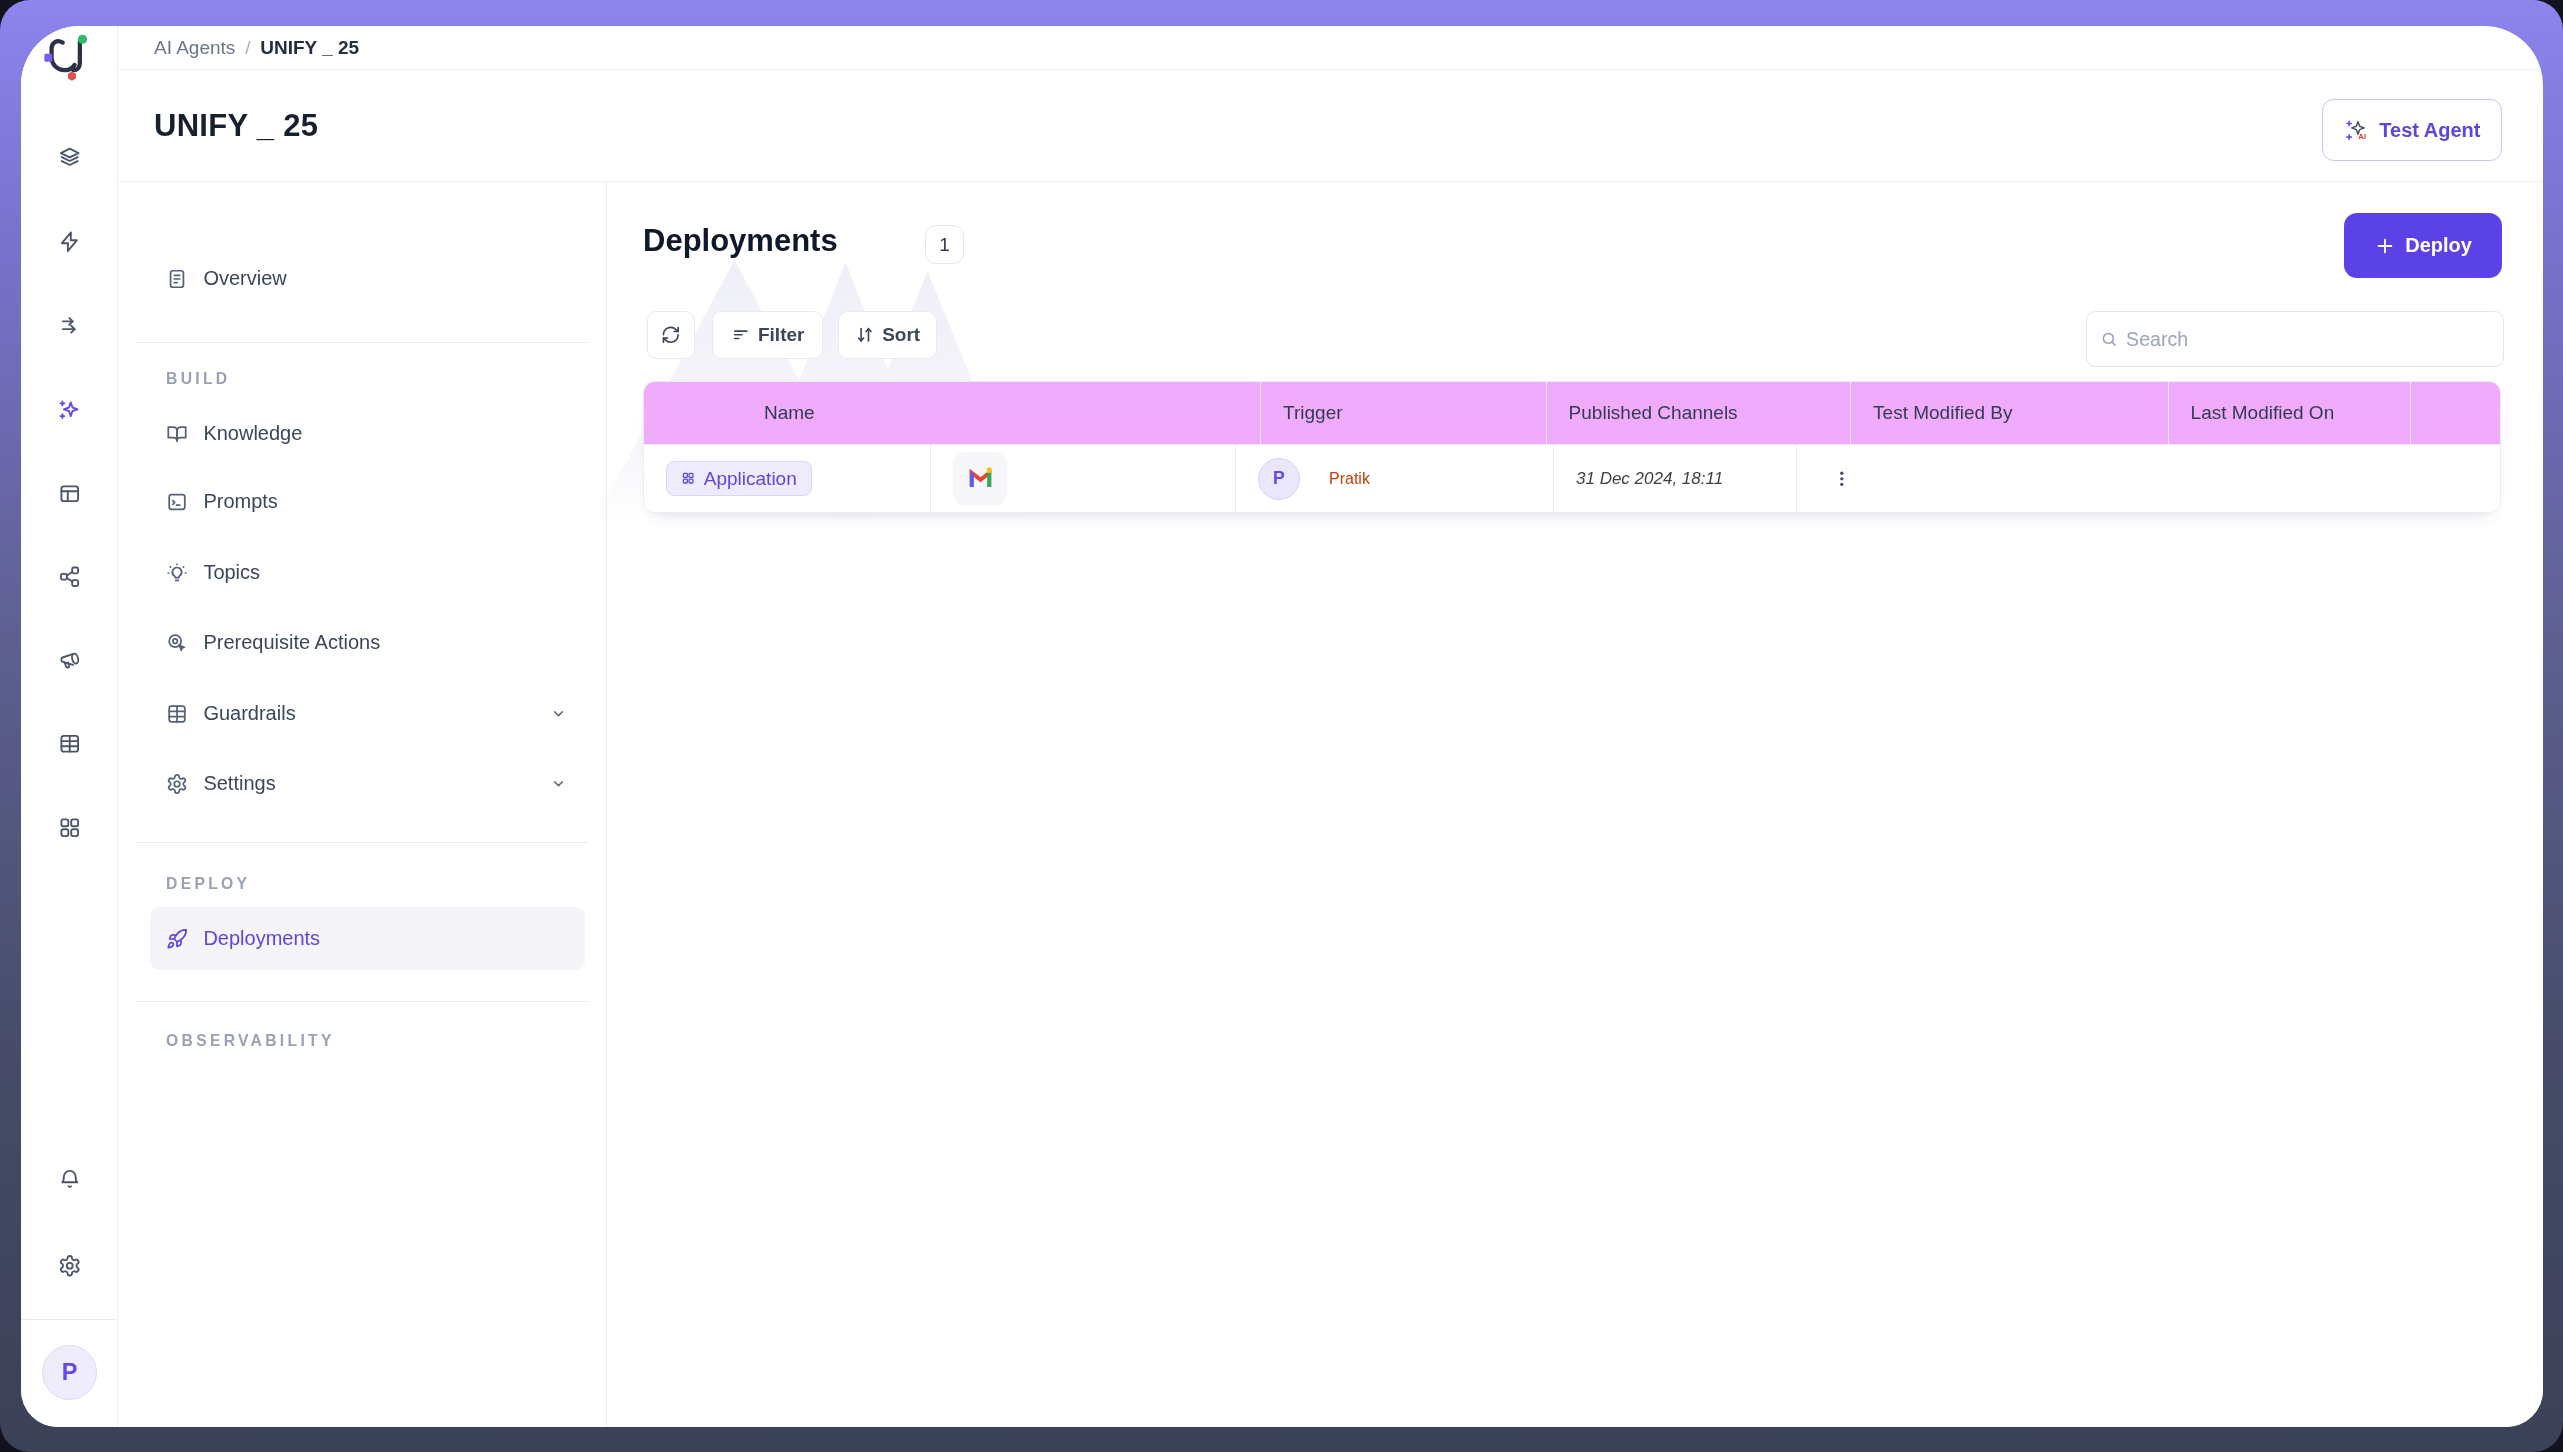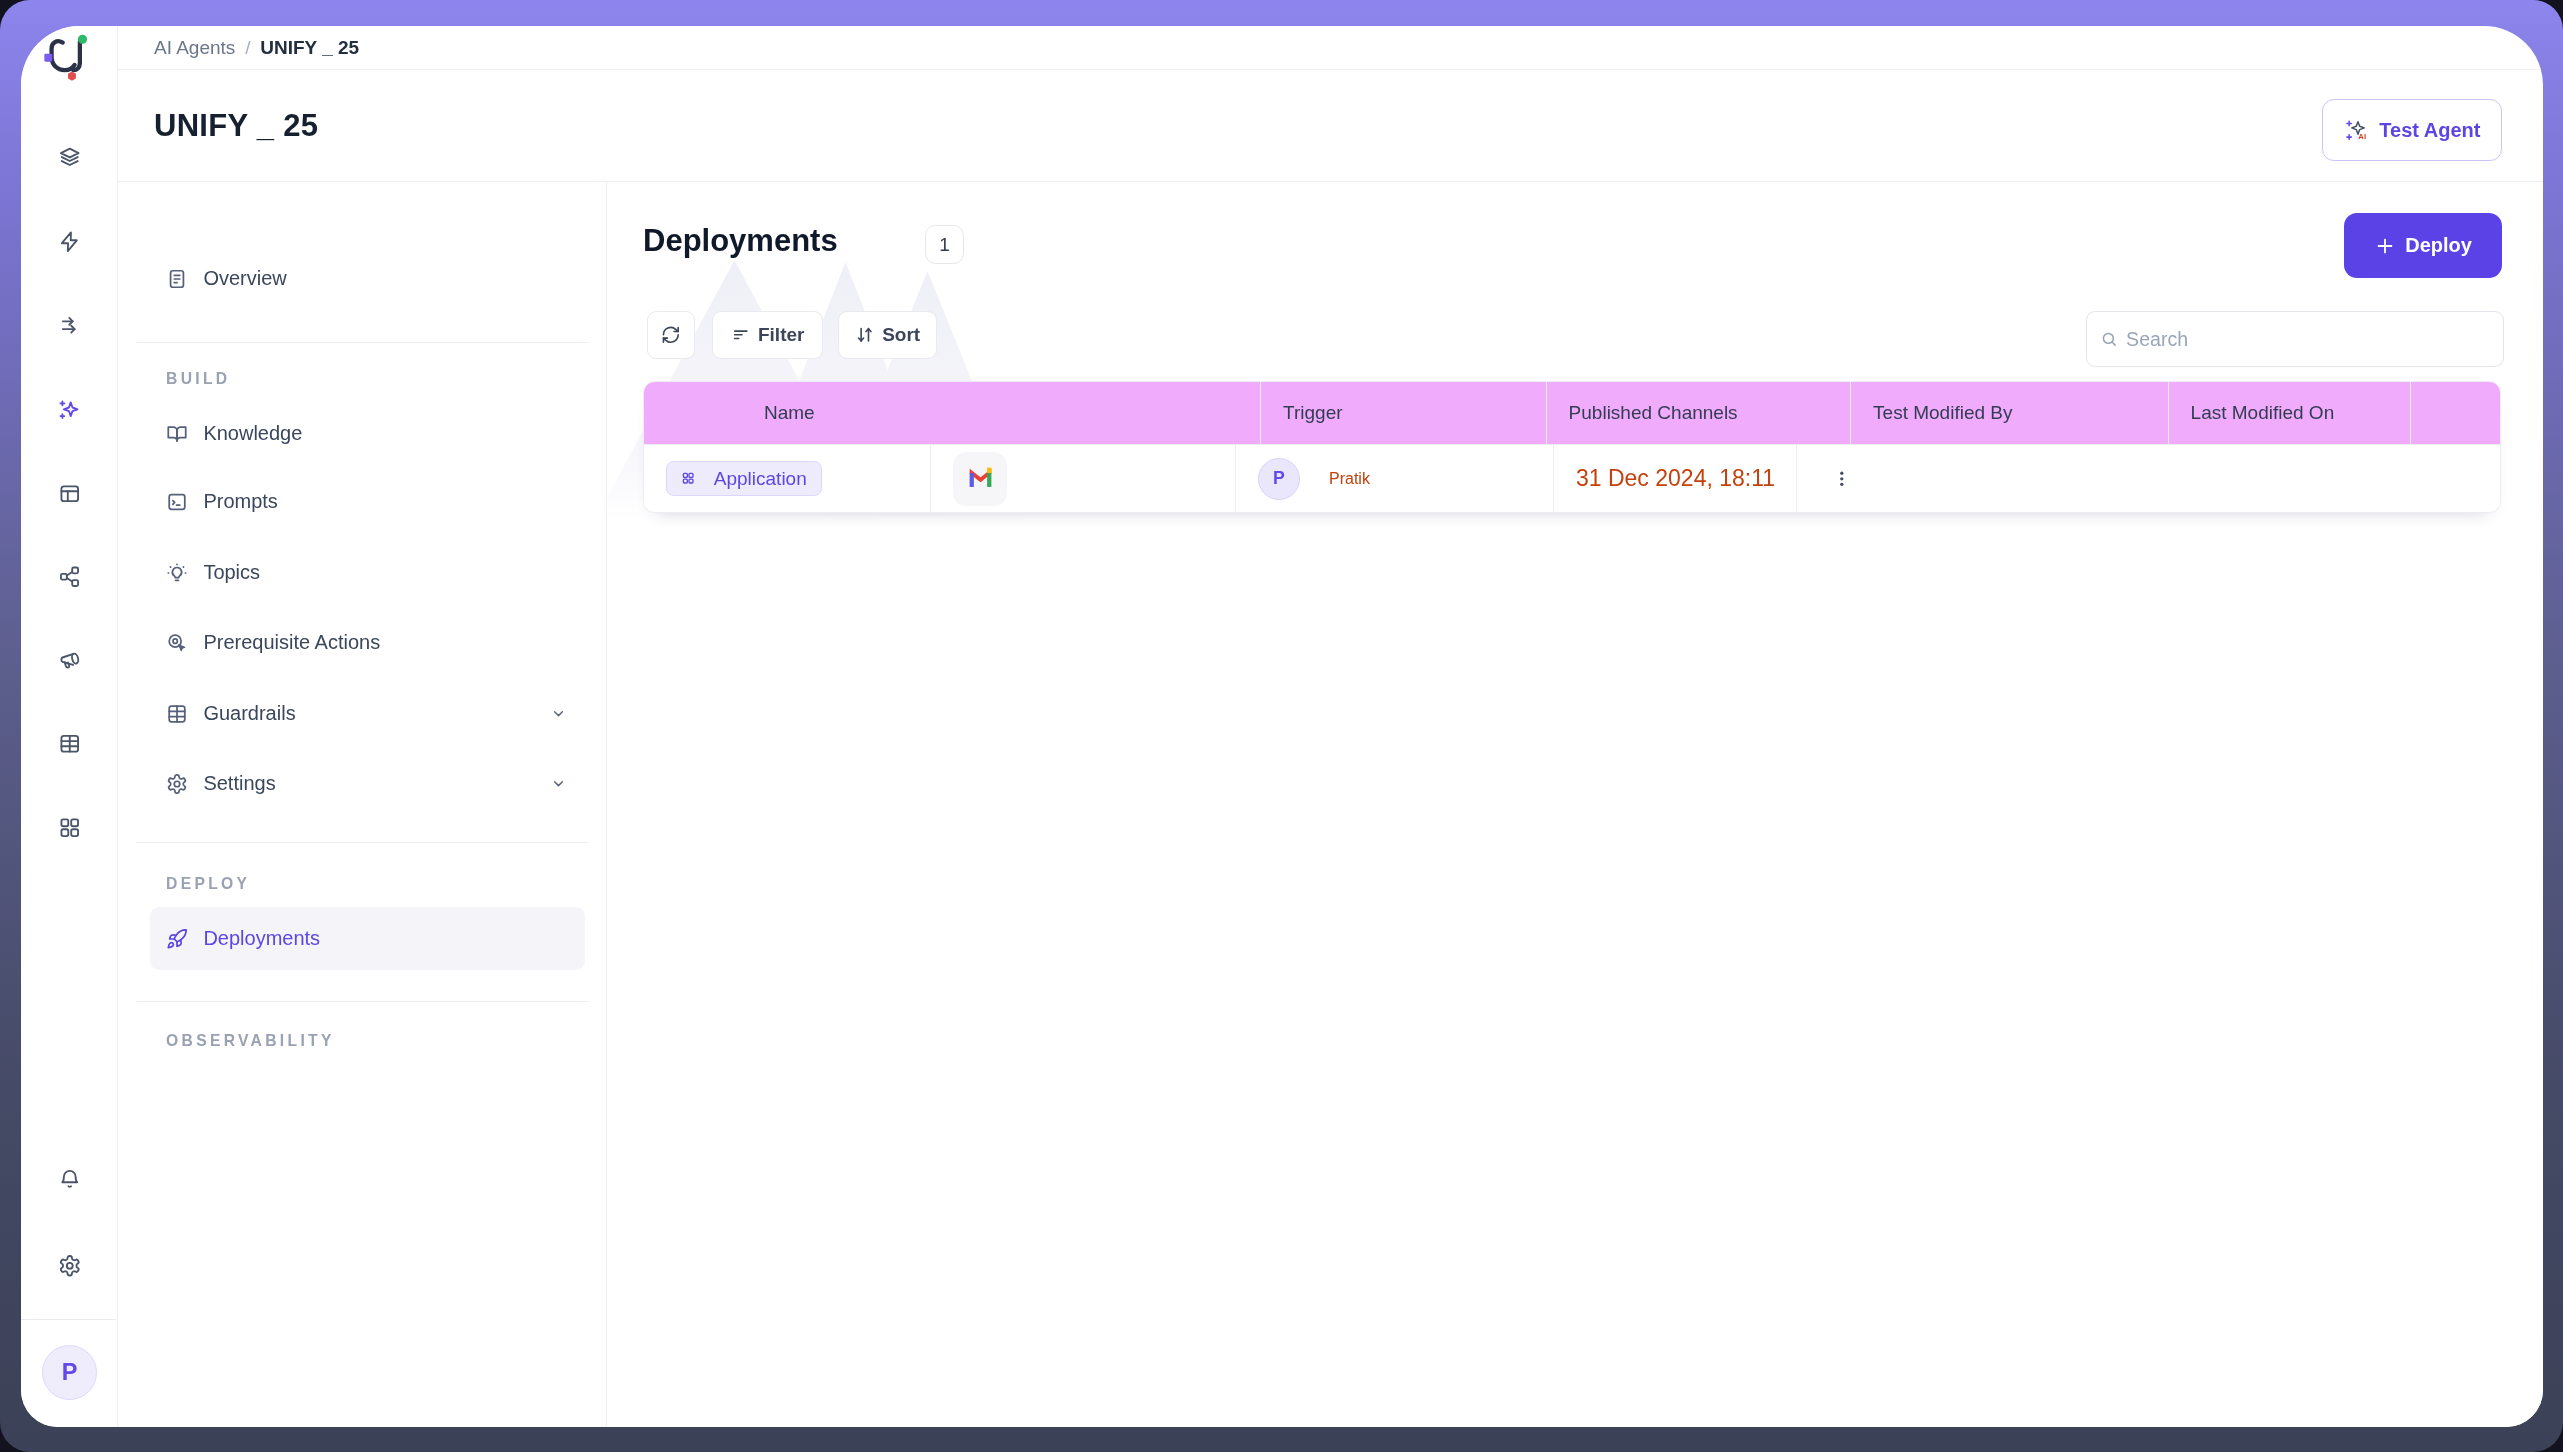--- a/index.html
+++ b/index.html
@@ -82,27 +82,27 @@
   .thead { display:flex; background:#f0abfc; height:63px; border-bottom:0.7px solid #ececf2; }
   .trow { display:flex; background:#fff; height:67px; }
   .cell { display:flex; align-items:center; padding-left:22px; }
   .cell + .cell { border-left:0.7px solid #ececf2; }
   .thead .cell { font-size:19px; font-weight:500; color:#333d52; }
   .c-name { width:617px; } .c-trigger { width:286px; } .c-chan { width:305px; }
   .c-by { width:318px; } .c-on { width:243px; } .c-act { width:90px; justify-content:center; padding-left:0; }
   .thead .c-name { padding-left:120px; }
   .trow .c-name { padding-left:23.5px; gap:43px; }
   .row-name { font-size:20px; color:#2b3447; }
-  .row-date { font-size:23px; color:#c2410c; }
+  .row-date { font-size:17px; color:#404040;font-style:italic; }
 
   .toggle { width:54px; height:29px; border-radius:14.4px; background:#d7d7e0; position:relative; cursor:pointer; flex:0 0 auto; }
   .toggle .knob { position:absolute; left:2.6px; top:2.6px; width:23.5px; height:23.5px; border-radius:50%; background:#fff;
     box-shadow:0 1.3px 2.6px rgba(0,0,0,.18); }
 
-  .trigger-badge { display:inline-flex; align-items:center; gap:18px; height:35px; padding:0 14.4px;
+  .trigger-badge { display:inline-flex; align-items:center; gap:8px; height:35px; padding:0 14.4px;
     background:#eeebfd; border:0.7px solid #ddd5fb; border-radius:7.8px; color:#5b46e4; font-size:19px; font-weight:500; }
   .gmail-chip { width:54px; height:54px; border-radius:13px; background:#f6f6f9; display:flex; align-items:center; justify-content:center; }
   .row-avatar { width:42px; height:42px; border-radius:50%; background:#eae6fc; border:0.7px solid #d9d1f8; color:#6448ea;
     font-size:17.7px; font-weight:600; display:flex; align-items:center; justify-content:center; flex:0 0 auto; }
   .by-name { font-size:16px; color:#c2410c; margin-left:29px; }
   .kebab { color:#414c62; cursor:pointer; display:flex; align-items:center; justify-content:center; width:39px; height:39px; }
 
   .ic { display:inline-flex; }
   .ic svg { width:100%; height:100%; }
   .ic-34 { width:22px; height:22px; }

